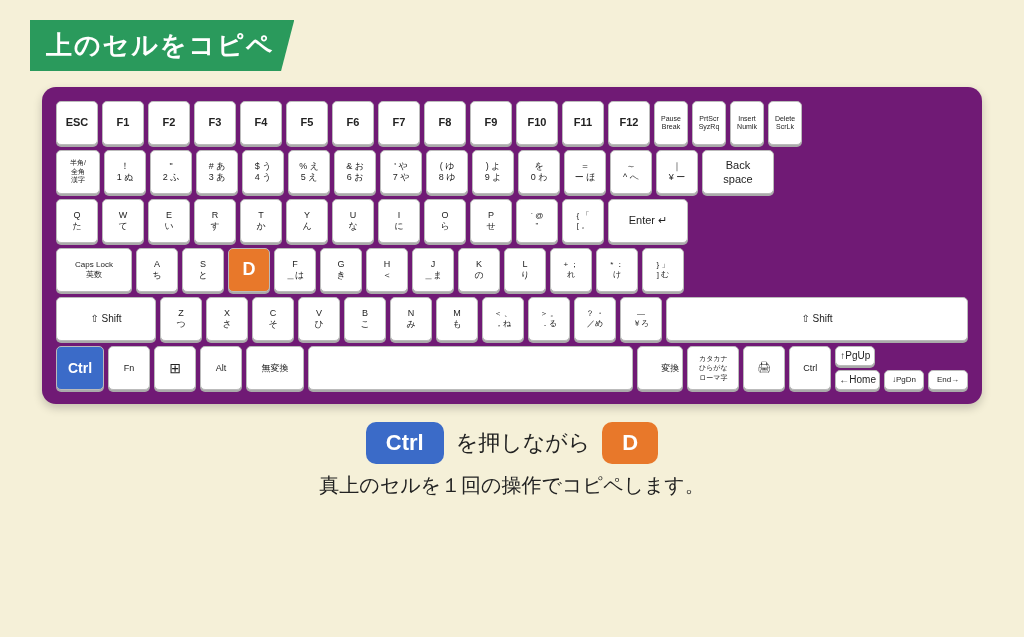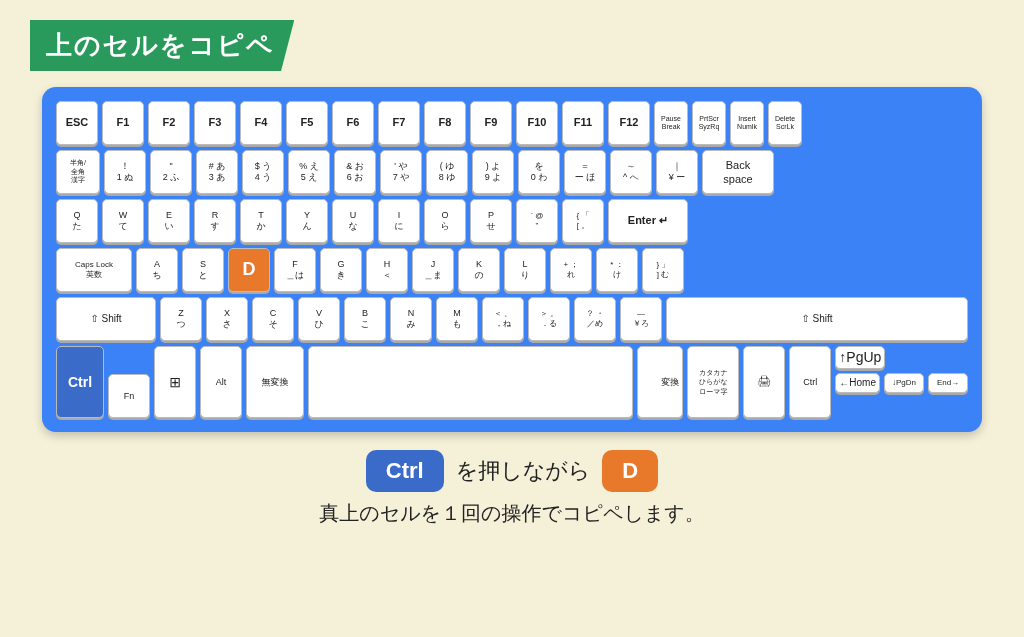--- a/index.html
+++ b/index.html
@@ -23,21 +23,21 @@
       font-size: 26px;
       font-weight: bold;
       padding: 8px 20px 8px 16px;
       clip-path: polygon(0 0, 100% 0, 95% 100%, 0 100%);
       margin-bottom: 16px;
       letter-spacing: 2px;
     }
 
     
     .keyboard-wrapper {
-      background: #3b82f6;
+      background: #701a75;
       border-radius: 14px;
       padding: 14px 14px 14px 14px;
       box-shadow: 0 4px 10px rgba(0,0,0,0.2);
       width: 940px;
     }
 
     .keyboard {
       display: flex;
       flex-direction: column;
       gap: 5px;
@@ -255,21 +255,21 @@
         </div>
       <div class="key key-std">
           <span style="font-size:9px;">P<br>せ</span>
         </div>
       <div class="key key-std">
           <span style="font-size:8px;">` @<br>"</span>
         </div>
       <div class="key key-std">
           <span style="font-size:8px;">{ 「<br>[ 。</span>
         </div>
-      <div class="key key-enter" style="min-width:80px; font-size:11px; font-weight:bold;">Enter ↵</div>
+      <div class="key key-enter" style="min-width:80px; font-size:11px; font-weight:normal;">Enter ↵</div>
     </div>
 
     <div class="key-row">
       <div class="key" style="min-width:76px; font-size:8px;">Caps Lock<br>英数</div>
       <div class="key key-std">
           <span style="font-size:9px;">A<br>ち</span>
         </div>
       <div class="key key-std">
           <span style="font-size:9px;">S<br>と</span>
         </div>
@@ -336,32 +336,32 @@
           <span style="font-size:8px;">？ ・<br>／め</span>
         </div>
       <div class="key key-std">
           <span style="font-size:8px;">― <br>￥ろ</span>
         </div>
       <div class="key" style="flex:1; font-size:10px;">⇧ Shift</div>
     </div>
 
     <div class="key-row">
       <div class="key key-ctrl" style="min-width:48px;">Ctrl</div>
-      <div class="key key-std" style="font-size:9px;margin-top:28px;">Fn</div>
+      <div class="key key-std" style="font-size:9px;">Fn</div>
       <div class="key key-std" style="font-size:14px;">⊞</div>
       <div class="key key-std" style="font-size:9px;text-align:right;">Alt</div>
       <div class="key key-std" style="font-size:9px; min-width:58px;">無変換</div>
       <div class="key key-space"></div>
       <div class="key key-std" style="font-size:9px; min-width:46px;padding-left:23px;">変換</div>
       <div class="key" style="font-size:7px; min-width:52px; line-height:1.3;">カタカナ<br>ひらがな<br>ローマ字</div>
       <div class="key key-std" style="font-size:11px;">🖨</div>
       <div class="key key-std" style="font-size:9px;">Ctrl</div>
       <div style="display:flex; flex-direction:column; gap:4px;">
         <div style="display:flex; gap:4px;">
-          <div class="key" style="min-width:40px; font-size:14px; min-height:20px;">↑PgUp</div>
+          <div class="key" style="min-width:40px; font-size:10px; min-height:20px;">↑PgUp</div>
         </div>
         <div style="display:flex; gap:4px;">
           <div class="key" style="min-width:40px; font-size:10px; min-height:20px;">←Home</div>
           <div class="key" style="min-width:40px; font-size:8px; min-height:20px;">↓PgDn</div>
           <div class="key" style="min-width:40px; font-size:8px; min-height:20px;">End→</div>
         </div>
       </div>
     </div>
 
   </div>

